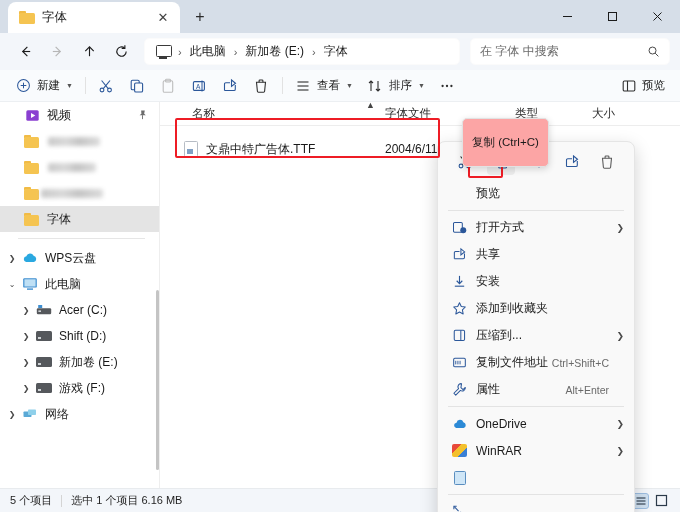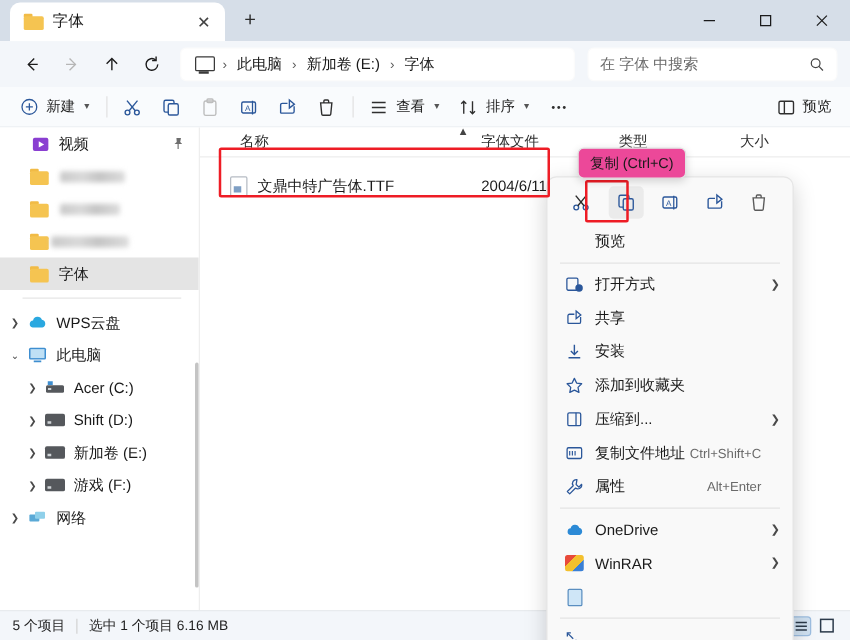--- a/index.html
+++ b/index.html
@@ -187,22 +187,22 @@
 
   
   .redbox {
     position: absolute; border: 2.2px solid #ee1c25; border-radius: 2px;
     pointer-events: none; z-index: 40;
   }
 
   
   .tooltip {
     position: absolute; left: 462px; top: 118px;
-    background: #ec4899; border: 1px solid #e2e2e2; border-radius: 5px;
-    padding: 4px 9px; font-size: 11.5px; color: #1a1a1a; white-space: nowrap;
+    background: #fca5a5; border: 1px solid #e2e2e2; border-radius: 5px;
+    padding: 16px 9px; font-size: 11.5px; color: #1a1a1a; white-space: nowrap;
     box-shadow: 0 2px 7px rgba(0,0,0,.16); z-index: 45;
   }
 
   
   .ctxmenu {
     position: absolute; left: 437px; top: 141px; width: 198px;
     background: #f9f9f9; border: 1px solid #e5e5e5; border-radius: 8px;
     box-shadow: 0 6px 18px rgba(0,0,0,.18); z-index: 30; padding: 3px 0 4px 0;
     overflow: hidden;
   }
@@ -555,21 +555,21 @@
 
     <div class="sb-scroll"></div>
   </div>
 
   <div class="filepane">
 
     <div class="colhead">
       <span class="sortcaret">▲</span>
       <span class="col" style="left:32px">名称</span>
       <span class="col" style="left:225px">字体文件</span>
-      <span class="col" style="left:335px">类型</span>
+      <span class="col" style="left:355px">类型</span>
       <span class="col" style="left:432px">大小</span>
     </div>
 
     <div class="filerow" style="margin-top:10px">
       <span class="file-ico"></span>
       <span class="cell" style="left:46px">文鼎中特广告体.TTF</span>
       <span class="cell" style="left:225px">2004/6/11 11:28</span>
       <span class="cell faded" style="left:335px">字体文件</span>
       <span class="cell faded" style="left:425px">6,314 KB</span>
     </div>

